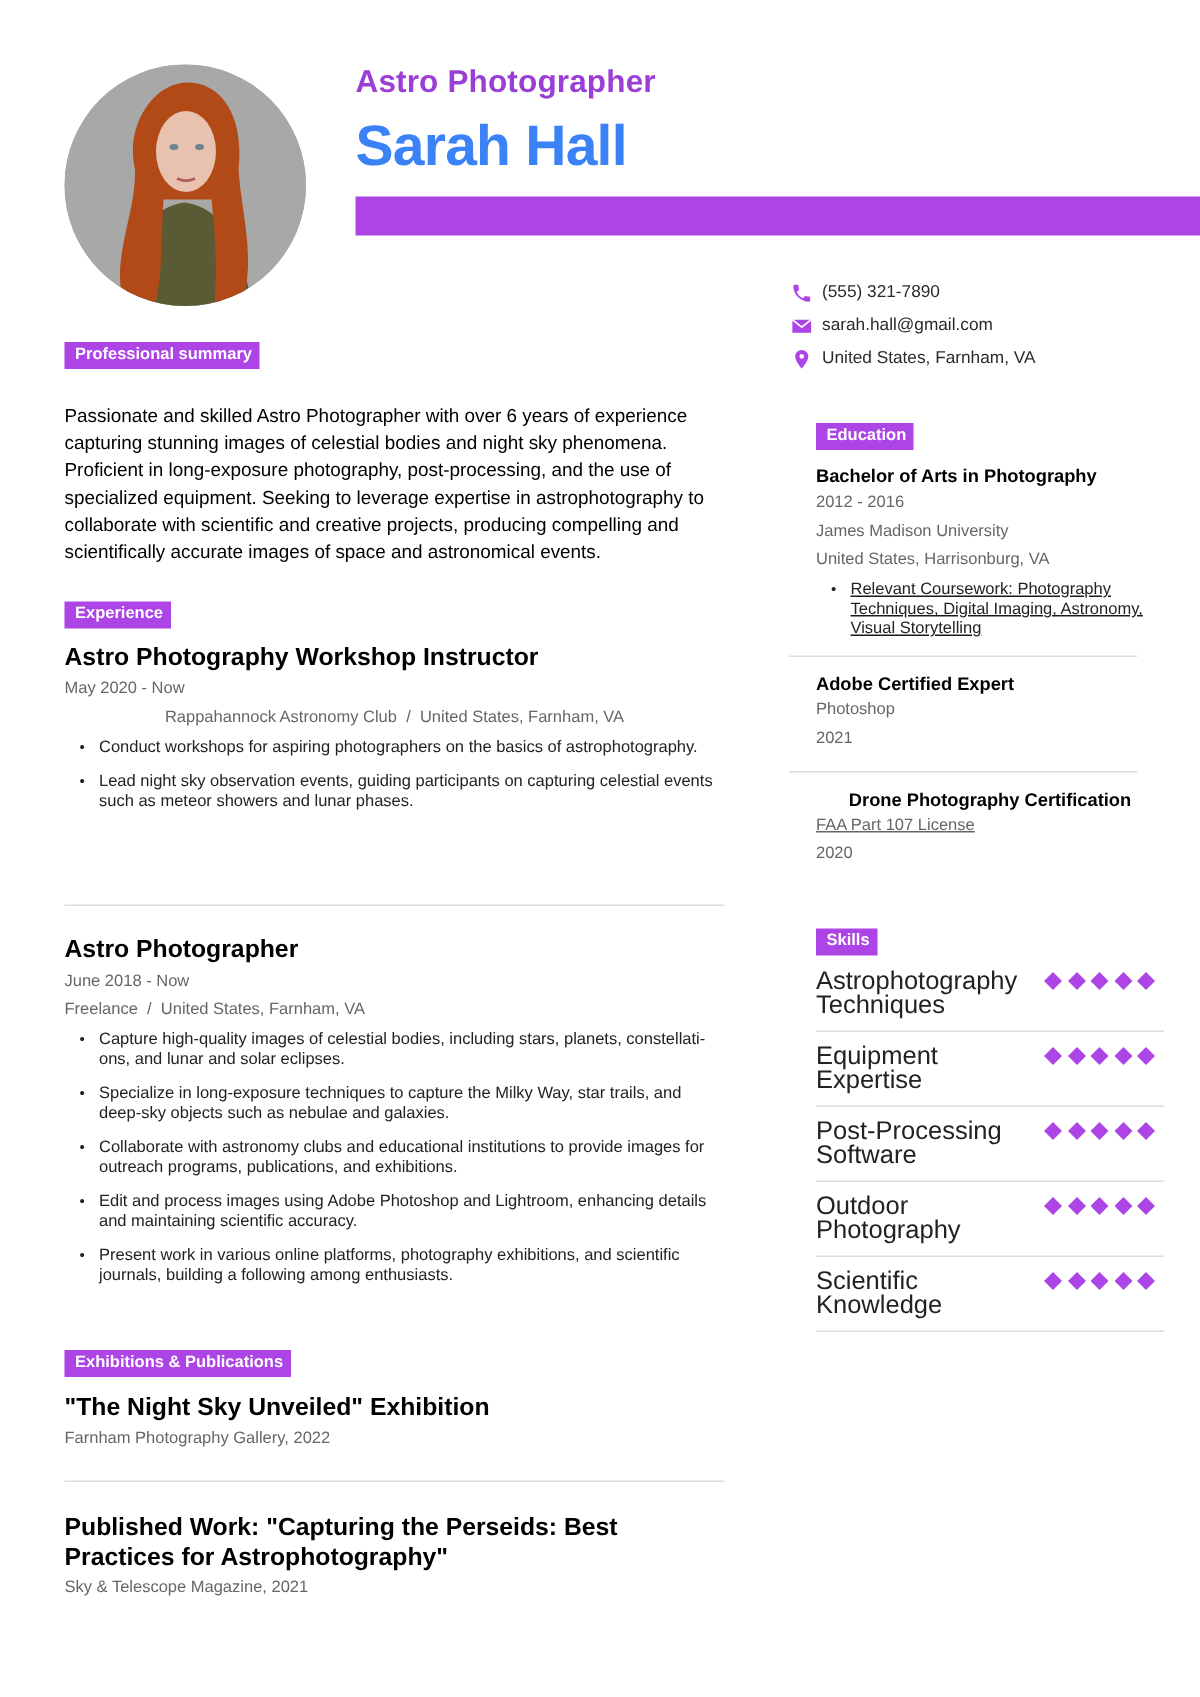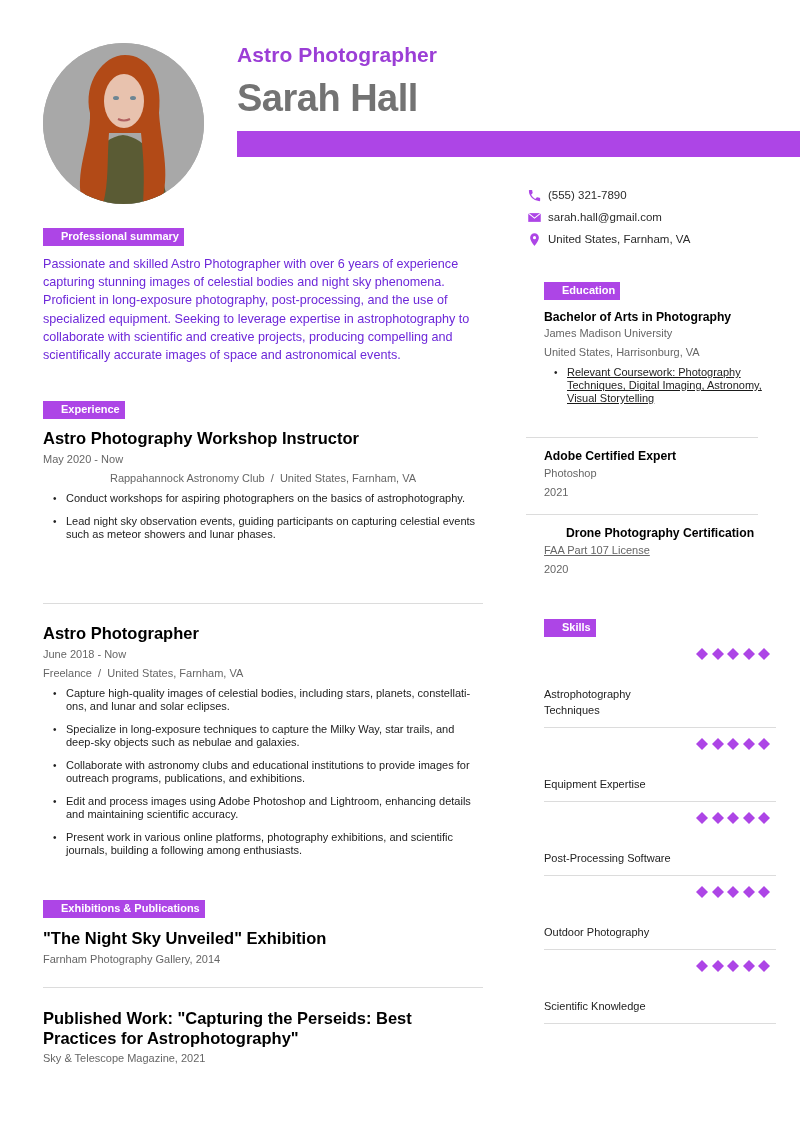--- a/index.html
+++ b/index.html
@@ -9,57 +9,57 @@
   .photo {
     position: absolute; left: 43px; top: 43px; width: 161px; height: 161px; border-radius: 50%;
     overflow: hidden; background: #a9a9a9;
   }
   .photo svg { width: 100%; height: 100%; display: block; }
 
   .job-title-top {
     position: absolute; left: 237px; top: 43px; font-size: 21px; font-weight: bold; color: #9b3ed6; letter-spacing: 0.1px;
   }
   .name {
-    position: absolute; left: 237px; top: 77px; font-size: 38px; font-weight: bold; color: #737373; letter-spacing: -0.5px;
+    position: absolute; left: 237px; top: 77px; font-size: 38px; font-weight: bold; color: #3b82f6; letter-spacing: -0.5px;
   }
   .accent-bar {
     position: absolute; left: 237px; top: 131px; width: 563px; height: 26px; background: #ad45e6;
   }
 
   .contact { position: absolute; left: 526px; top: 184px; text-align: right; }
   .contact-row { display: flex; align-items: center; height: 22px; font-size: 11.5px; color: #2a2a2a; }
   .contact-row .ic { width: 16px; height: 16px; margin-right: 6px; display: inline-flex; align-items: center; justify-content: center; }
   .contact-row .ic svg { width: 15px; height: 15px; }
 
   .badge {
     display: inline-block; background: #ad45e6; color: #fff; font-weight: bold; font-size: 11px;
-    padding: 2px 5px 3px 18px; line-height: 13px;
+    padding: 2px 5px 3px 7px; line-height: 13px;
   }
 
   .left { position: absolute; left: 43px; width: 440px; }
-  .summary-text { font-size: 12.6px; line-height: 18.2px; color: #6d28d9; margin-top: 9px; width: 445px; }
+  .summary-text { font-size: 12.6px; line-height: 18.2px; color: #000000; margin-top: 22px; width: 445px; }
 
   .exp-title { font-size: 16.5px; font-weight: bold; color: #000; margin-top: 10px; }
   .meta { font-size: 11px; color: #666; line-height: 19px; }
   .meta-1 { margin-top: 2px; }
   ul.bullets { list-style: none; margin-top: 4px; }
   ul.bullets li { position: relative; padding-left: 23px; font-size: 11px; line-height: 13px; color: #222; margin-bottom: 10px; }
   ul.bullets li::before { content: "•"; position: absolute; left: 10px; top: 0; font-size: 10px; }
 
   .divider { height: 1px; background: #dcdcdc; }
 
   .right { position: absolute; left: 544px; width: 232px; }
   .edu-title { font-size: 12.2px; font-weight: bold; color: #000; margin-top: 10px; }
   .r-meta { font-size: 11px; color: #666; line-height: 19px; }
   ul.rbullets { list-style: none; margin-top: 4px; text-decoration: underline; }
   ul.rbullets li { position: relative; padding-left: 23px; font-size: 11px; line-height: 13px; color: #222; }
   ul.rbullets li::before { content: "•"; position: absolute; left: 10px; top: 0; font-size: 10px; }
 
   .skill-row { display: flex; justify-content: space-between; align-items: flex-start; border-bottom: 1px solid #dcdcdc; padding: 8px 0 9px 0; }
-  .skill-name { font-size: 11px; line-height: 16px; color: #222; width: 130px; margin-top: 40px; }
+  .skill-name { font-size: 17px; line-height: 16px; color: #222; width: 130px; }
   .dots { display: flex; gap: 3.5px; margin-top: 2px; padding-right: 6px; }
   .dot { width: 12px; height: 12px; }
   .dot svg { width: 12px; height: 12px; display: block; }
 
   .pub-title { font-size: 16.5px; font-weight: bold; color: #000; line-height: 20px; }
 </style>
 </head>
 <body>
 
 <div class="photo">
@@ -136,33 +136,34 @@
     <li>Specialize in long-exposure techniques to capture the Milky Way, star trails, and deep-sky objects such as nebulae and galaxies.</li>
     <li>Collaborate with astronomy clubs and educational institutions to provide images for outreach programs, publications, and exhibitions.</li>
     <li>Edit and process images using Adobe Photoshop and Lightroom, enhancing details and maintaining scientific accuracy.</li>
     <li>Present work in various online platforms, photography exhibitions, and scientific journals, building a following among enthusiasts.</li>
   </ul>
 </div>
 
 <div class="left" style="top:898px;">
   <span class="badge">Exhibitions &amp; Publications</span>
   <div class="pub-title" style="margin-top:10px;">"The Night Sky Unveiled" Exhibition</div>
-  <div class="meta" style="margin-top:2px;">Farnham Photography Gallery, 2014</div>
+  <div class="meta" style="margin-top:2px;">Farnham Photography Gallery, 2022</div>
 </div>
 
 <div class="divider" style="position:absolute; left:43px; top:987px; width:440px;"></div>
 
 <div class="left" style="top:1008px;">
   <div class="pub-title">Published Work: "Capturing the Perseids: Best Practices for Astrophotography"</div>
   <div class="meta" style="margin-top:1px;">Sky &amp; Telescope Magazine, 2021</div>
 </div>
 
 <div class="right" style="top:280px;">
   <span class="badge">Education</span>
   <div class="edu-title">Bachelor of Arts in Photography</div>
+  <div class="r-meta" style="margin-top:2px;">2012 - 2016</div>
   <div class="r-meta">James Madison University</div>
   <div class="r-meta">United States, Harrisonburg, VA</div>
   <ul class="rbullets">
     <li>Relevant Coursework: Photography Techniques, Digital Imaging, Astronomy, Visual Storytelling</li>
   </ul>
 </div>
 
 <div class="divider" style="position:absolute; left:526px; top:437px; width:232px;"></div>
 
 <div class="right" style="top:439px;">

